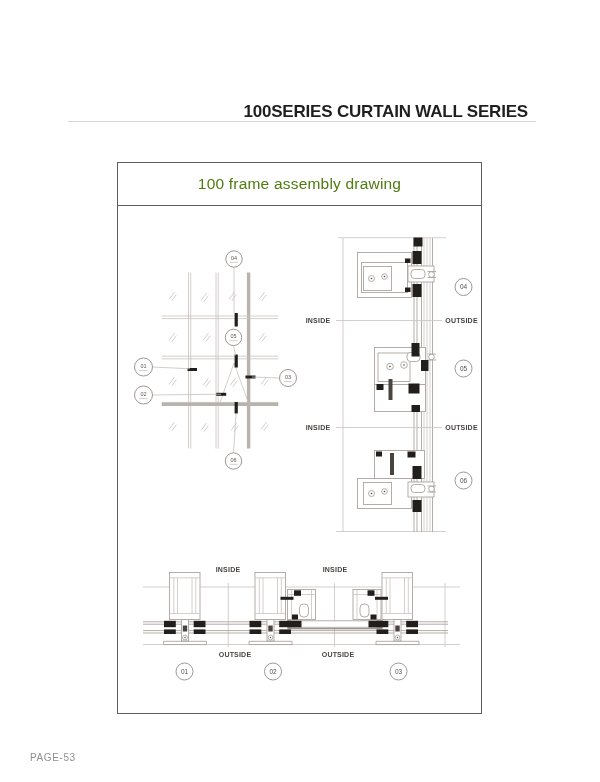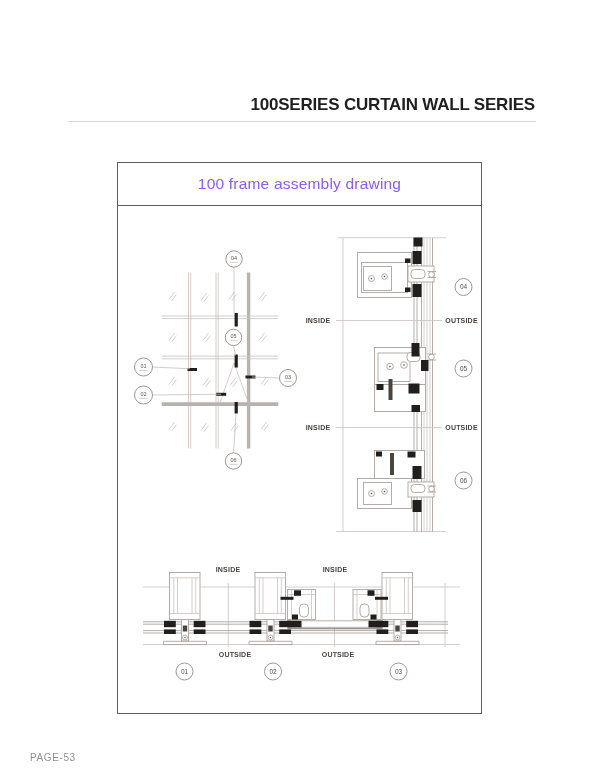--- a/index.html
+++ b/index.html
@@ -1,25 +1,25 @@
 <!DOCTYPE html>
 <html><head>
 <meta charset="utf-8">
 <style>
   html,body{margin:0;padding:0;background:#fff;}
   .page{position:relative;width:600px;height:782px;background:#fff;overflow:hidden;
         font-family:"Liberation Sans",sans-serif;}
-  .hdr-title{position:absolute;top:94px;right:64px;margin:1px;
+  .hdr-title{position:absolute;top:94px;right:64px;margin:8px;
         font-size:17px;font-weight:700;letter-spacing:-0.2px;color:#1f1f1f;
         font-family:"Liberation Sans",sans-serif;}
   .hdr-rule{position:absolute;top:121px;left:68px;width:468px;height:1px;background:#d9d5d2;}
   .draw-box{position:absolute;left:117px;top:162px;width:365px;height:552px;
         border:1px solid #5f5d5b;box-sizing:border-box;background:#fff;}
   .box-title{height:42px;line-height:42px;text-align:center;border-bottom:1px solid #5f5d5b;
-        font-size:15.5px;color:#8b5cf6;letter-spacing:0.2px;}
+        font-size:15.5px;color:#4d7c0f;letter-spacing:0.2px;}
   .box-svg{position:absolute;left:0;top:43px;width:363px;height:507px;}
   .pg-num{position:absolute;left:30px;top:752px;font-size:10px;color:#8f8f8f;letter-spacing:0.6px;}
 
   
   .s1{stroke:#c9c3bf;stroke-width:.8;fill:none;}
   .s2{stroke:#aca49f;stroke-width:.9;fill:none;}
   .sw{stroke:#aca49f;stroke-width:.9;fill:#fff;}
   .bk{fill:#211e1c;stroke:none;}
   .dk{fill:#4a4440;stroke:none;}
   .gry{fill:#b9b3ae;stroke:none;}

